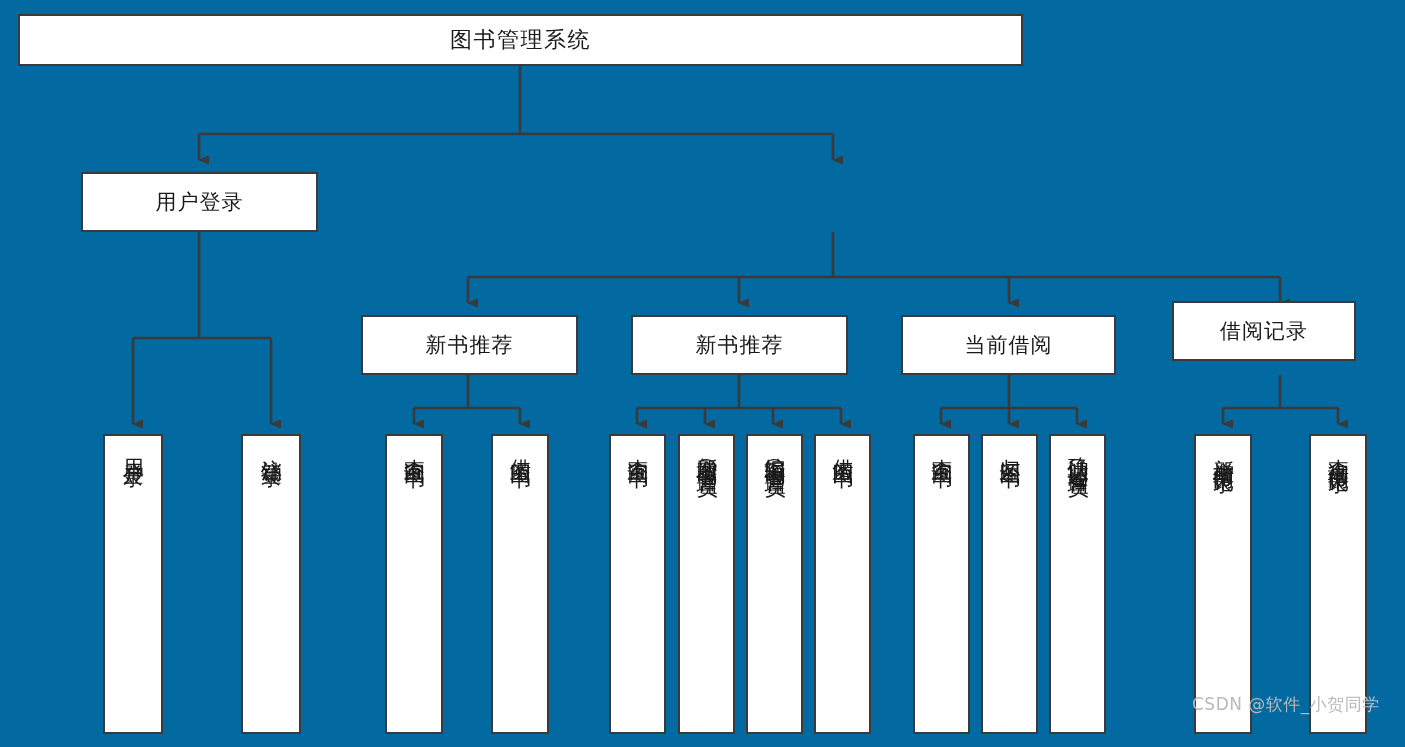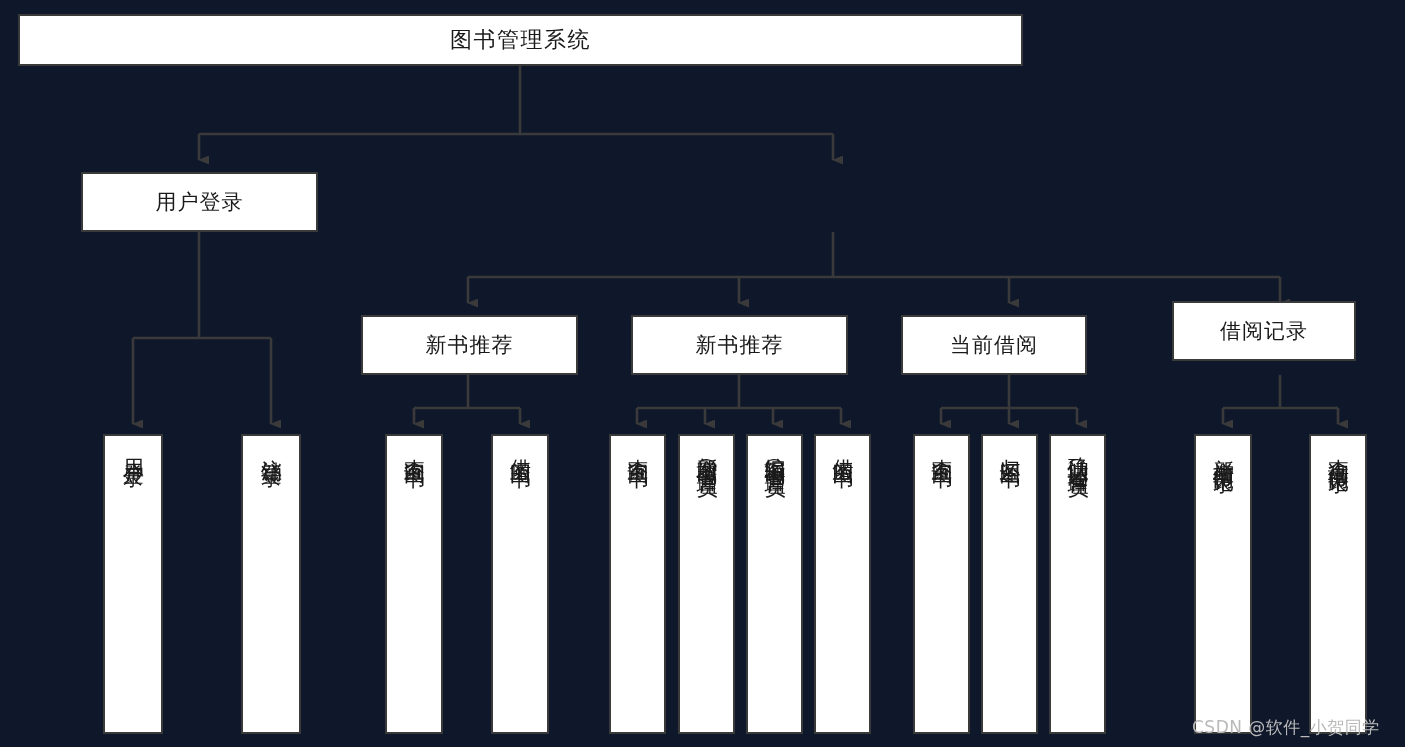--- a/index.html
+++ b/index.html
@@ -8,21 +8,21 @@
     padding: 0;
     background: #ffffff;
   }
   body {
     font-family: "DejaVu Sans", "Liberation Sans", sans-serif;
   }
   #diagram-root {
     position: relative;
     width: 1405px;
     height: 747px;
-    background: #0f172a;
+    background: #0369a1;
     overflow: hidden;
   }
   #connector-layer {
     position: absolute;
     left: 0;
     top: 0;
     width: 1405px;
     height: 747px;
     pointer-events: none;
   }
@@ -66,21 +66,21 @@
     line-height: 1;
     white-space: nowrap;
     margin-top: 2px;
   }
   .node.vert.tall .label {
     margin-top: 0;
   }
   #watermark {
     position: absolute;
     left: 1192px;
-    top: 716px;
+    top: 693px;
     font-size: 17px;
     color: #b9b9b9;
     letter-spacing: 0.5px;
     white-space: nowrap;
     z-index: 3;
     font-family: "DejaVu Sans", "Liberation Sans", sans-serif;
   }
 </style>
 </head>
 <body>
@@ -147,21 +147,21 @@
 
 
   <div class="node horiz" style="left:361px; top:315px; width:217px; height:60px;">
     <span class="label">新书推荐</span>
   </div>
 
   <div class="node horiz" style="left:631px; top:315px; width:217px; height:60px;">
     <span class="label">新书推荐</span>
   </div>
 
-  <div class="node horiz" style="left:901px; top:315px; width:186px; height:60px;">
+  <div class="node horiz" style="left:901px; top:315px; width:215px; height:60px;">
     <span class="label">当前借阅</span>
   </div>
 
   <div class="node horiz" style="left:1172px; top:301px; width:184px; height:60px;">
     <span class="label">借阅记录</span>
   </div>
 
   <div class="node vert" style="left:103px; top:434px; width:60px; height:300px;">
     <span class="label">用户登录</span>
   </div>

